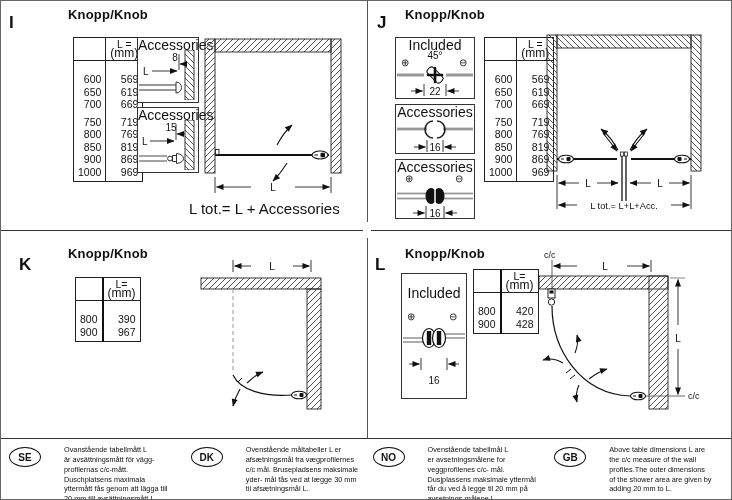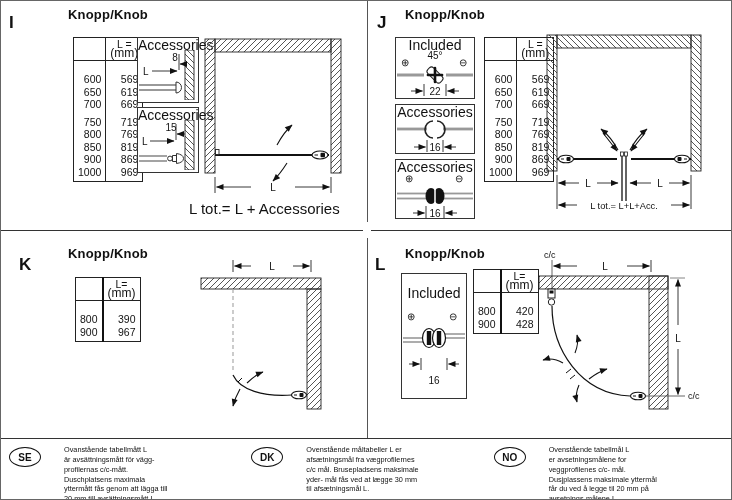--- a/index.html
+++ b/index.html
@@ -509,15 +509,23 @@
     </div>
     <div class="note">
       <span class="oval">NO</span>
       <span class="note-text">Ovenstående tabellmål L
 er avsetningsmålene for
 veggprofilenes c/c- mål.
 Dusjplassens maksimale yttermål
 får du ved å legge til 20 mm på
 avsetnings-målene L.</span>
     </div>
+    <div class="note">
+      <span class="oval">GB</span>
+      <span class="note-text">Above table dimensions L are
+the c/c measure of the wall
+profiles.The outer dimensions
+of the shower area are given by
+adding 20 mm to L.</span>
+    </div>
   </footer>
 
 </div>
 
 </body></html>

